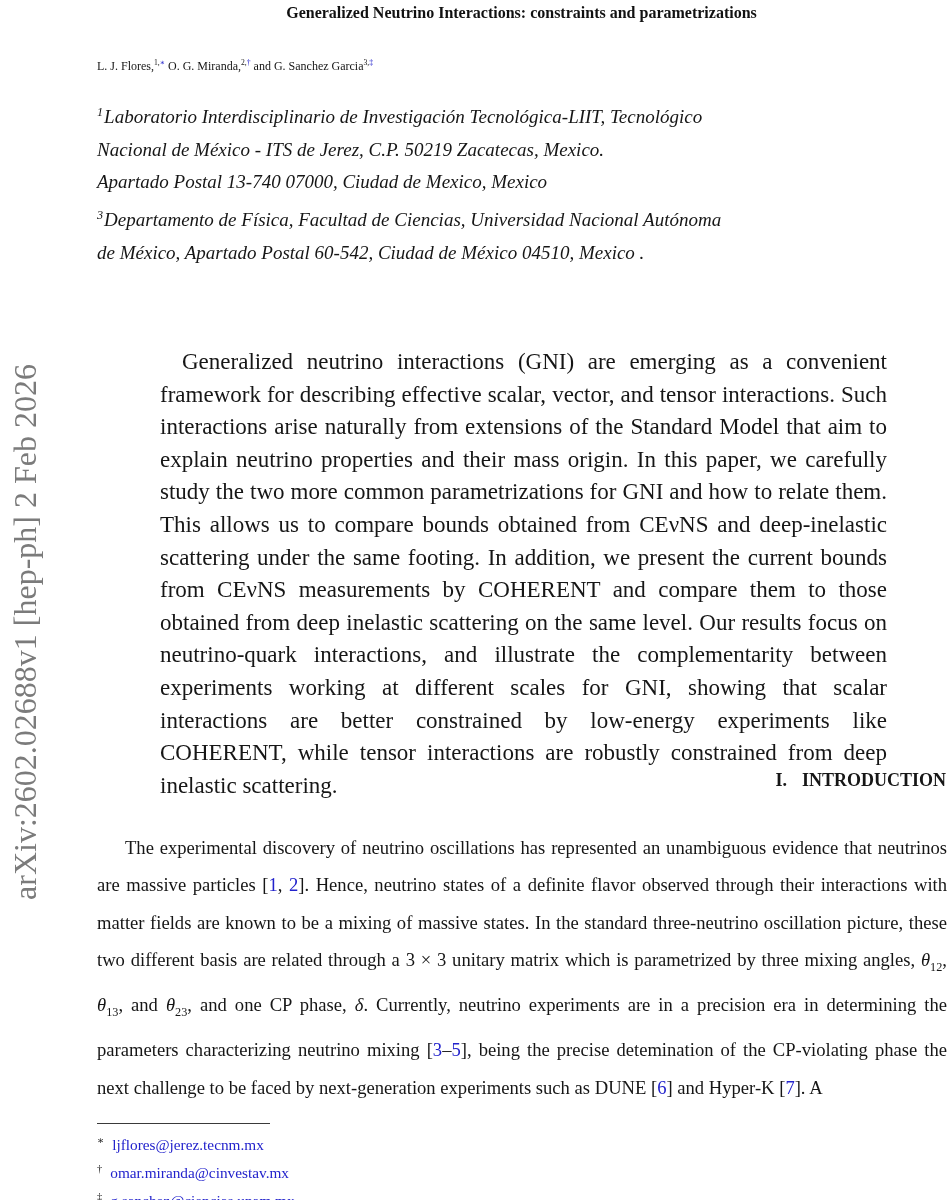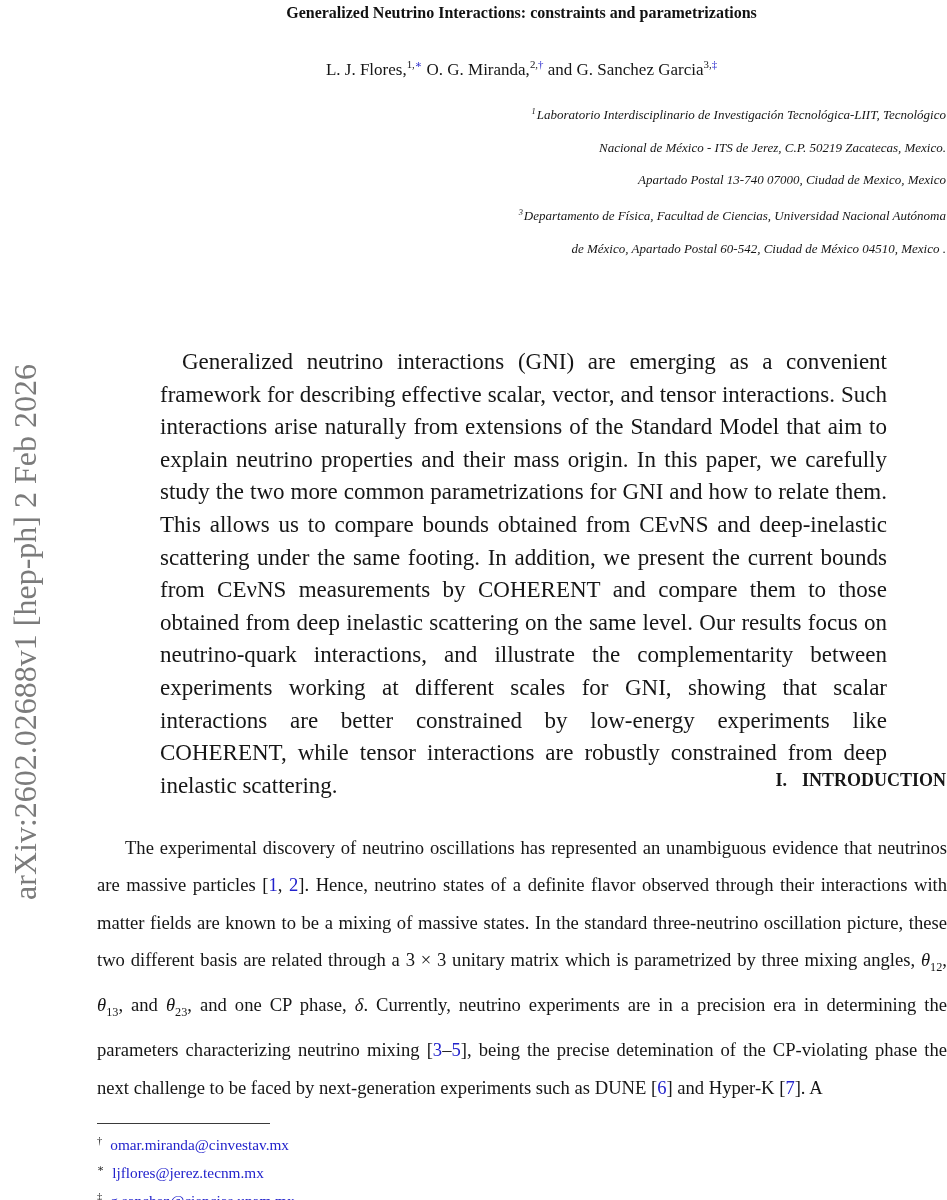--- a/index.html
+++ b/index.html
@@ -26,27 +26,27 @@
 
   .title {
     position: absolute; top: 0px; left: 97px; width: 849px;
     margin: 0; text-align: center;
     font-weight: bold; font-size: 16px; line-height: 26px;
     color: #111111;
   }
 
   .authors {
     position: absolute; top: 58px; left: 97px; width: 849px;
-    text-align: center; font-size: 17px;
+    font-size: 12px;
   }
 
   .affiliations {
     position: absolute; top: 96px; left: 97px; width: 849px;
-    text-align: right; font-style: italic;
-    font-size: 13px; line-height: 32.5px;
+    text-align: left; font-style: italic;
+    font-size: 19px; line-height: 32.5px;
   }
   .affil-line { display: block; }
   .affiliations .sup { margin-right: 1px; }
 
   .abstract {
     position: absolute; top: 326px; left: 160px; width: 727px;
     font-size: 23px; line-height: 32.6px;
     text-align: justify; text-indent: 22px; margin-top: 20px;
   }
 
@@ -104,17 +104,17 @@
 
 <div class="section-heading">
   <span class="section-number">I.</span><span>INTRODUCTION</span>
 </div>
 
 <div class="intro"><span>The experimental discovery of neutrino oscillations has represented an unambiguous evidence that neutrinos are massive particles [</span><span class="cite">1</span><span>, </span><span class="cite">2</span><span>]. Hence, neutrino states of a definite flavor observed through their interactions with matter fields are known to be a mixing of massive states. In the standard three-neutrino oscillation picture, these two different basis are related through a 3 × 3 unitary matrix which is parametrized by three mixing angles, </span><span class="math">θ</span><span class="sub">12</span><span>, </span><span class="math">θ</span><span class="sub">13</span><span>, and </span><span class="math">θ</span><span class="sub">23</span><span>, and one CP phase, </span><span class="math">δ</span><span>. Currently, neutrino experiments are in a precision era in determining the parameters characterizing neutrino mixing [</span><span class="cite">3</span><span>–</span><span class="cite">5</span><span>], being the precise detemination of the CP-violating phase the next challenge to be faced by next-generation experiments such as DUNE [</span><span class="cite">6</span><span>] and Hyper-K [</span><span class="cite">7</span><span>]. A</span></div>
 
 <div class="footnotes">
   <div class="footnote-rule"></div>
   <div>
+      <div class="footnote"><span class="fn-marker">∗</span><span class="link">ljflores@jerez.tecnm.mx</span></div>
       <div class="footnote"><span class="fn-marker">†</span><span class="link">omar.miranda@cinvestav.mx</span></div>
-      <div class="footnote"><span class="fn-marker">∗</span><span class="link">ljflores@jerez.tecnm.mx</span></div>
       <div class="footnote"><span class="fn-marker">‡</span><span class="link">g.sanchez@ciencias.unam.mx</span></div>
     </div>
 </div>
 
 </body></html>

